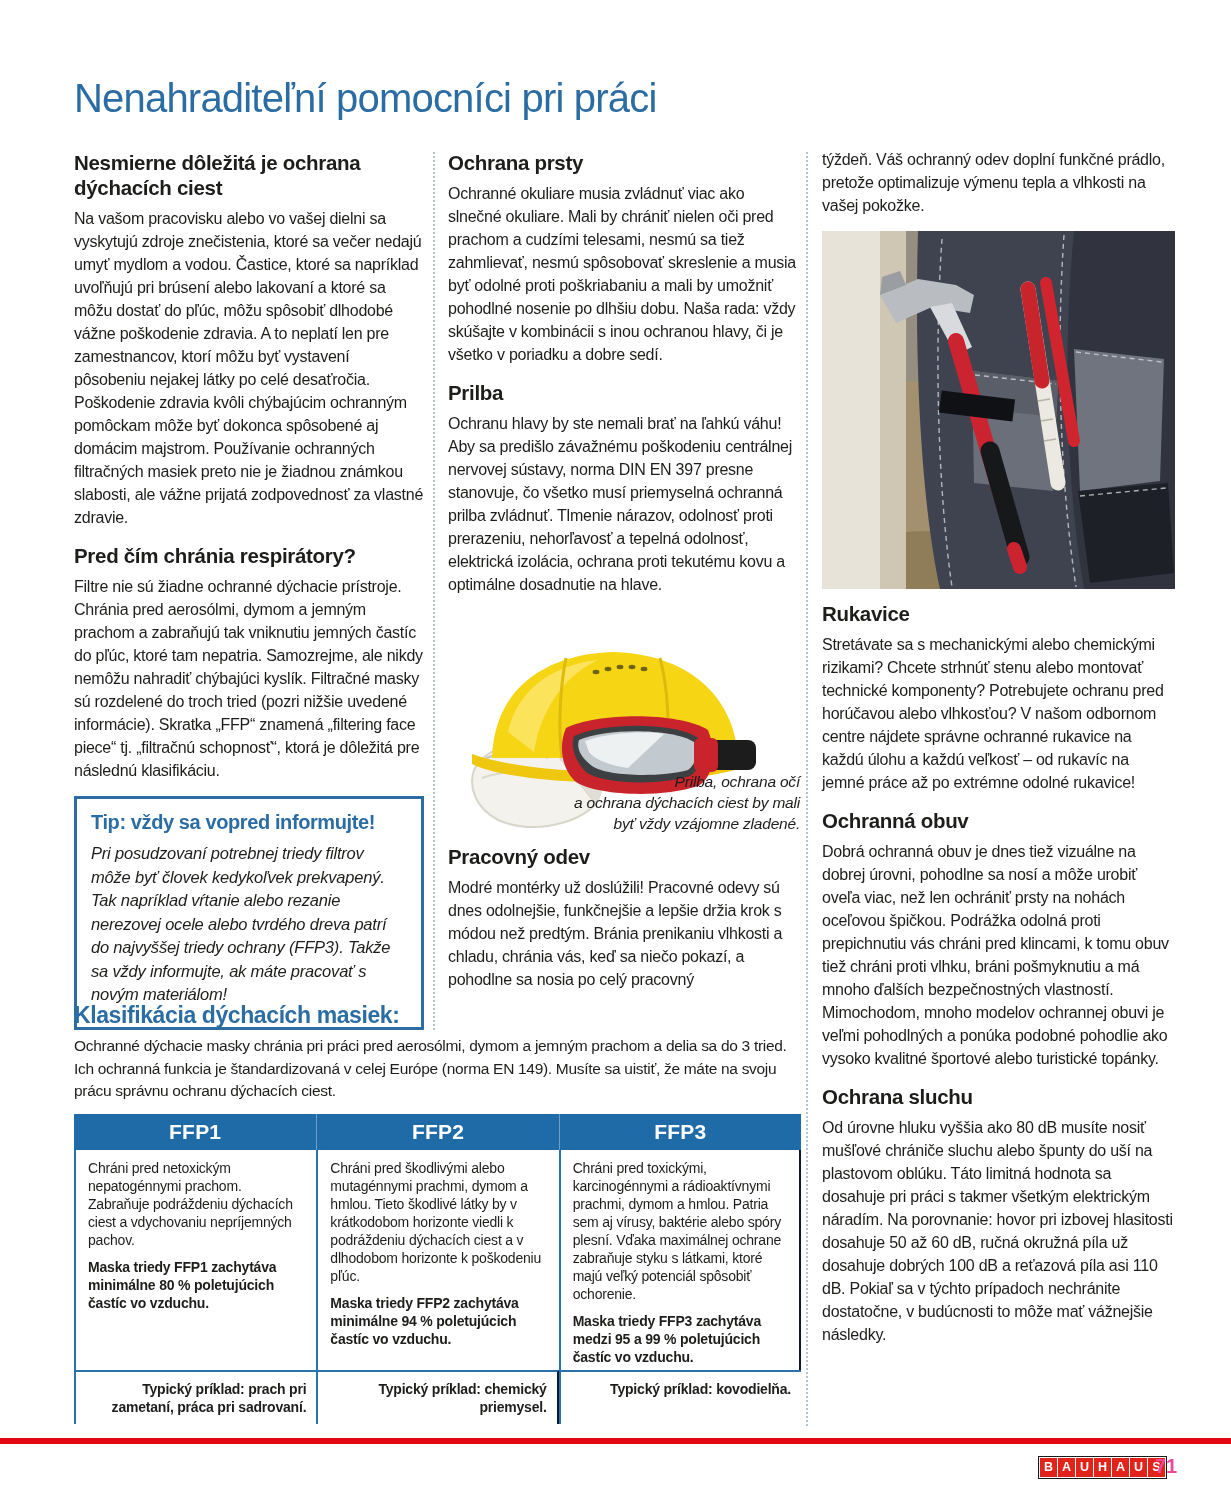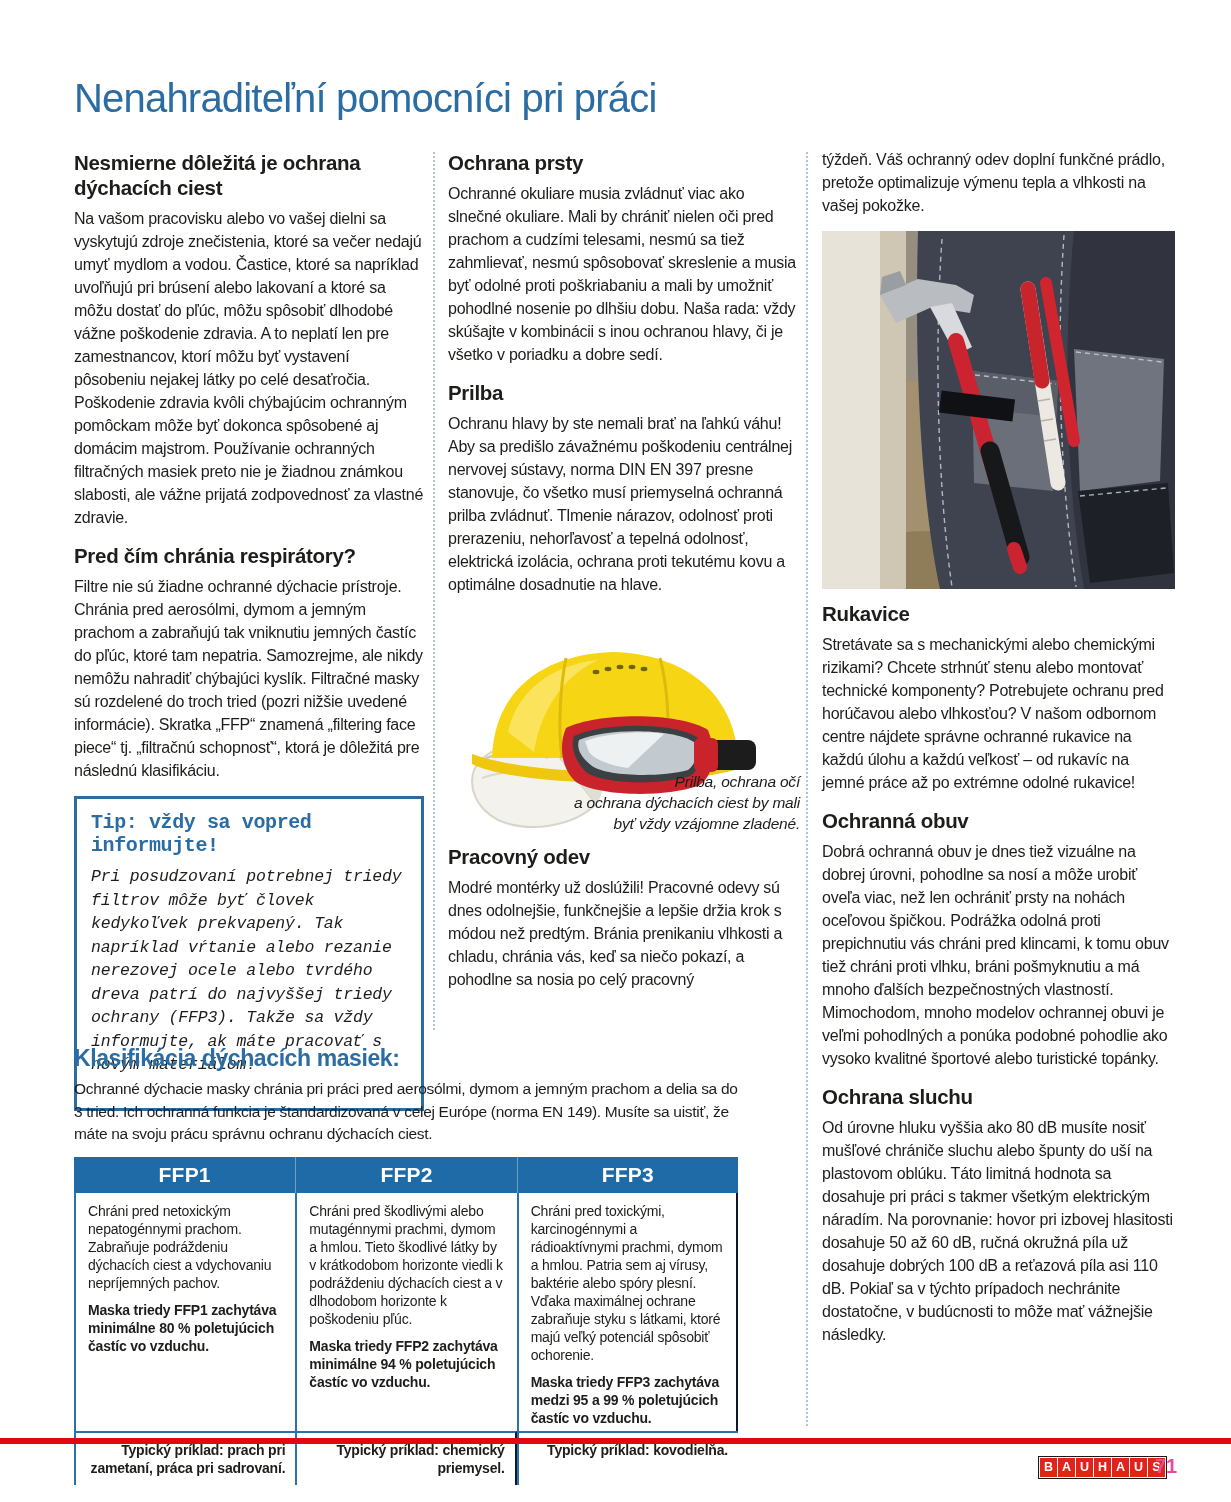--- a/index.html
+++ b/index.html
@@ -17,32 +17,32 @@
 
   .col{position:absolute;top:150px;}
   .col1{left:74px;width:350px;}
   .col2{left:448px;width:352px;}
   .col3{left:822px;width:353px;top:148px;}
 
   h2{font-size:20.5px;line-height:25px;font-weight:700;letter-spacing:-0.3px;margin:0 0 7px;color:#1d1d1b;}
   h2.spaced{margin-top:12px;}
   p.body{font-size:16px;line-height:23px;letter-spacing:-0.25px;margin:0 0 14px;}
 
-  .tipbox{border:3px solid #2b6da3;padding:12px 14px 31px;margin-top:14px;font-family:Liberation Mono, monospace;}
+  .tipbox{border:3px solid #2b6da3;padding:12px 14px 20px;margin-top:14px;}
   .tipbox h3{margin:0 0 8px;font-size:20px;letter-spacing:-0.4px;color:#2b6da3;font-weight:700;}
   .tipbox p{margin:0;font-style:italic;font-weight:500;font-size:16.5px;line-height:23.5px;letter-spacing:-0.2px;}
 
   .helmet-wrap{position:relative;height:228px;margin:2px 0 6px;}
   .helmet-wrap svg{position:absolute;left:0;top:0;}
   .caption{position:absolute;right:0;bottom:4px;width:240px;text-align:right;
     font-style:italic;font-size:15.5px;line-height:21px;letter-spacing:-0.2px;color:#1d1d1b;}
 
   .photo{display:block;margin:4px 0 12px;}
 
-  .classification{position:absolute;left:74px;top:1046px;width:664px;}
+  .classification{position:absolute;left:74px;top:1003px;width:727px;}
   .classification h2.blue{font-size:23px;color:#2b6da3;letter-spacing:-0.4px;margin:0 0 7px;}
   .classification p.intro{font-size:15.5px;line-height:22.5px;letter-spacing:-0.3px;margin:0 0 11px;}
 
   .ffp-table{display:grid;grid-template-columns:repeat(3,1fr);grid-template-rows:36px minmax(196px,auto) minmax(50px,auto);}
   .ht{background:#1f6ba8;color:#fff;font-size:21px;font-weight:700;text-align:center;line-height:36px;letter-spacing:0.2px;}
   .ht + .ht{border-left:1px solid rgba(255,255,255,.35);}
   .bc,.ec{border-left:2px solid #2a72ab;padding:9px 10px 4px 12px;font-size:14px;line-height:18px;letter-spacing:-0.2px;}
   .bc.last,.ec.last{border-right:2px solid #0f172a;}
   .bc p{margin:0 0 9px;}
   .bc p.claim{font-weight:700;margin:0;}

